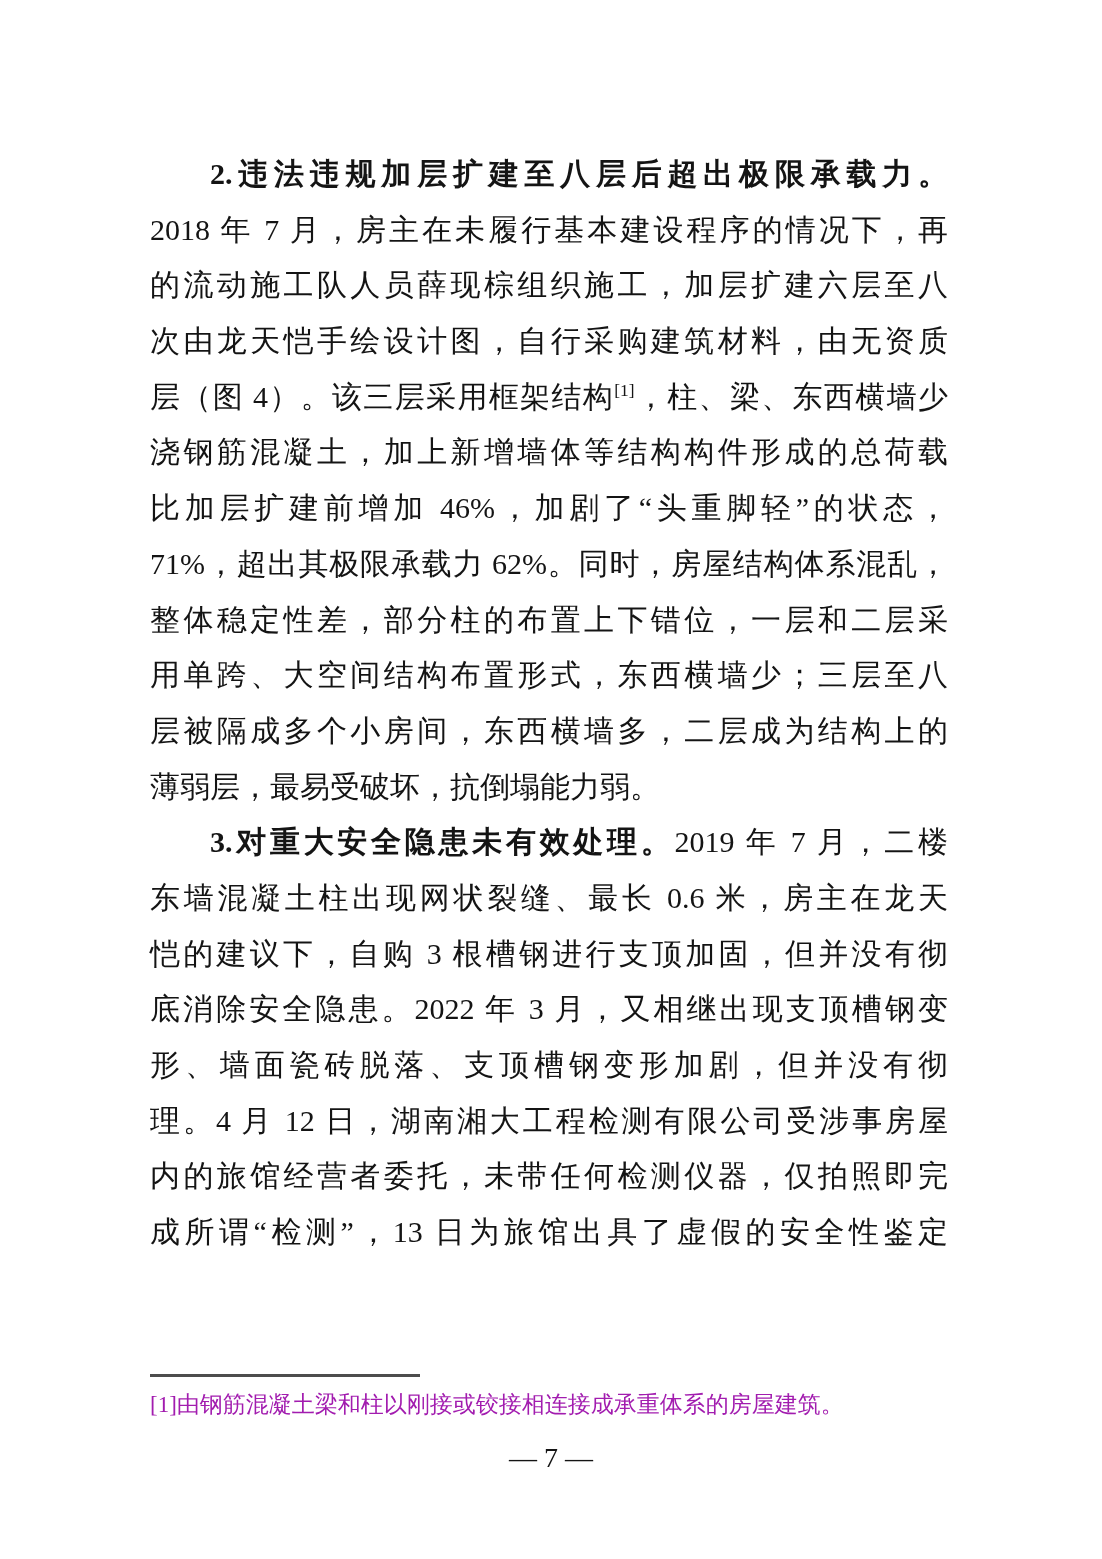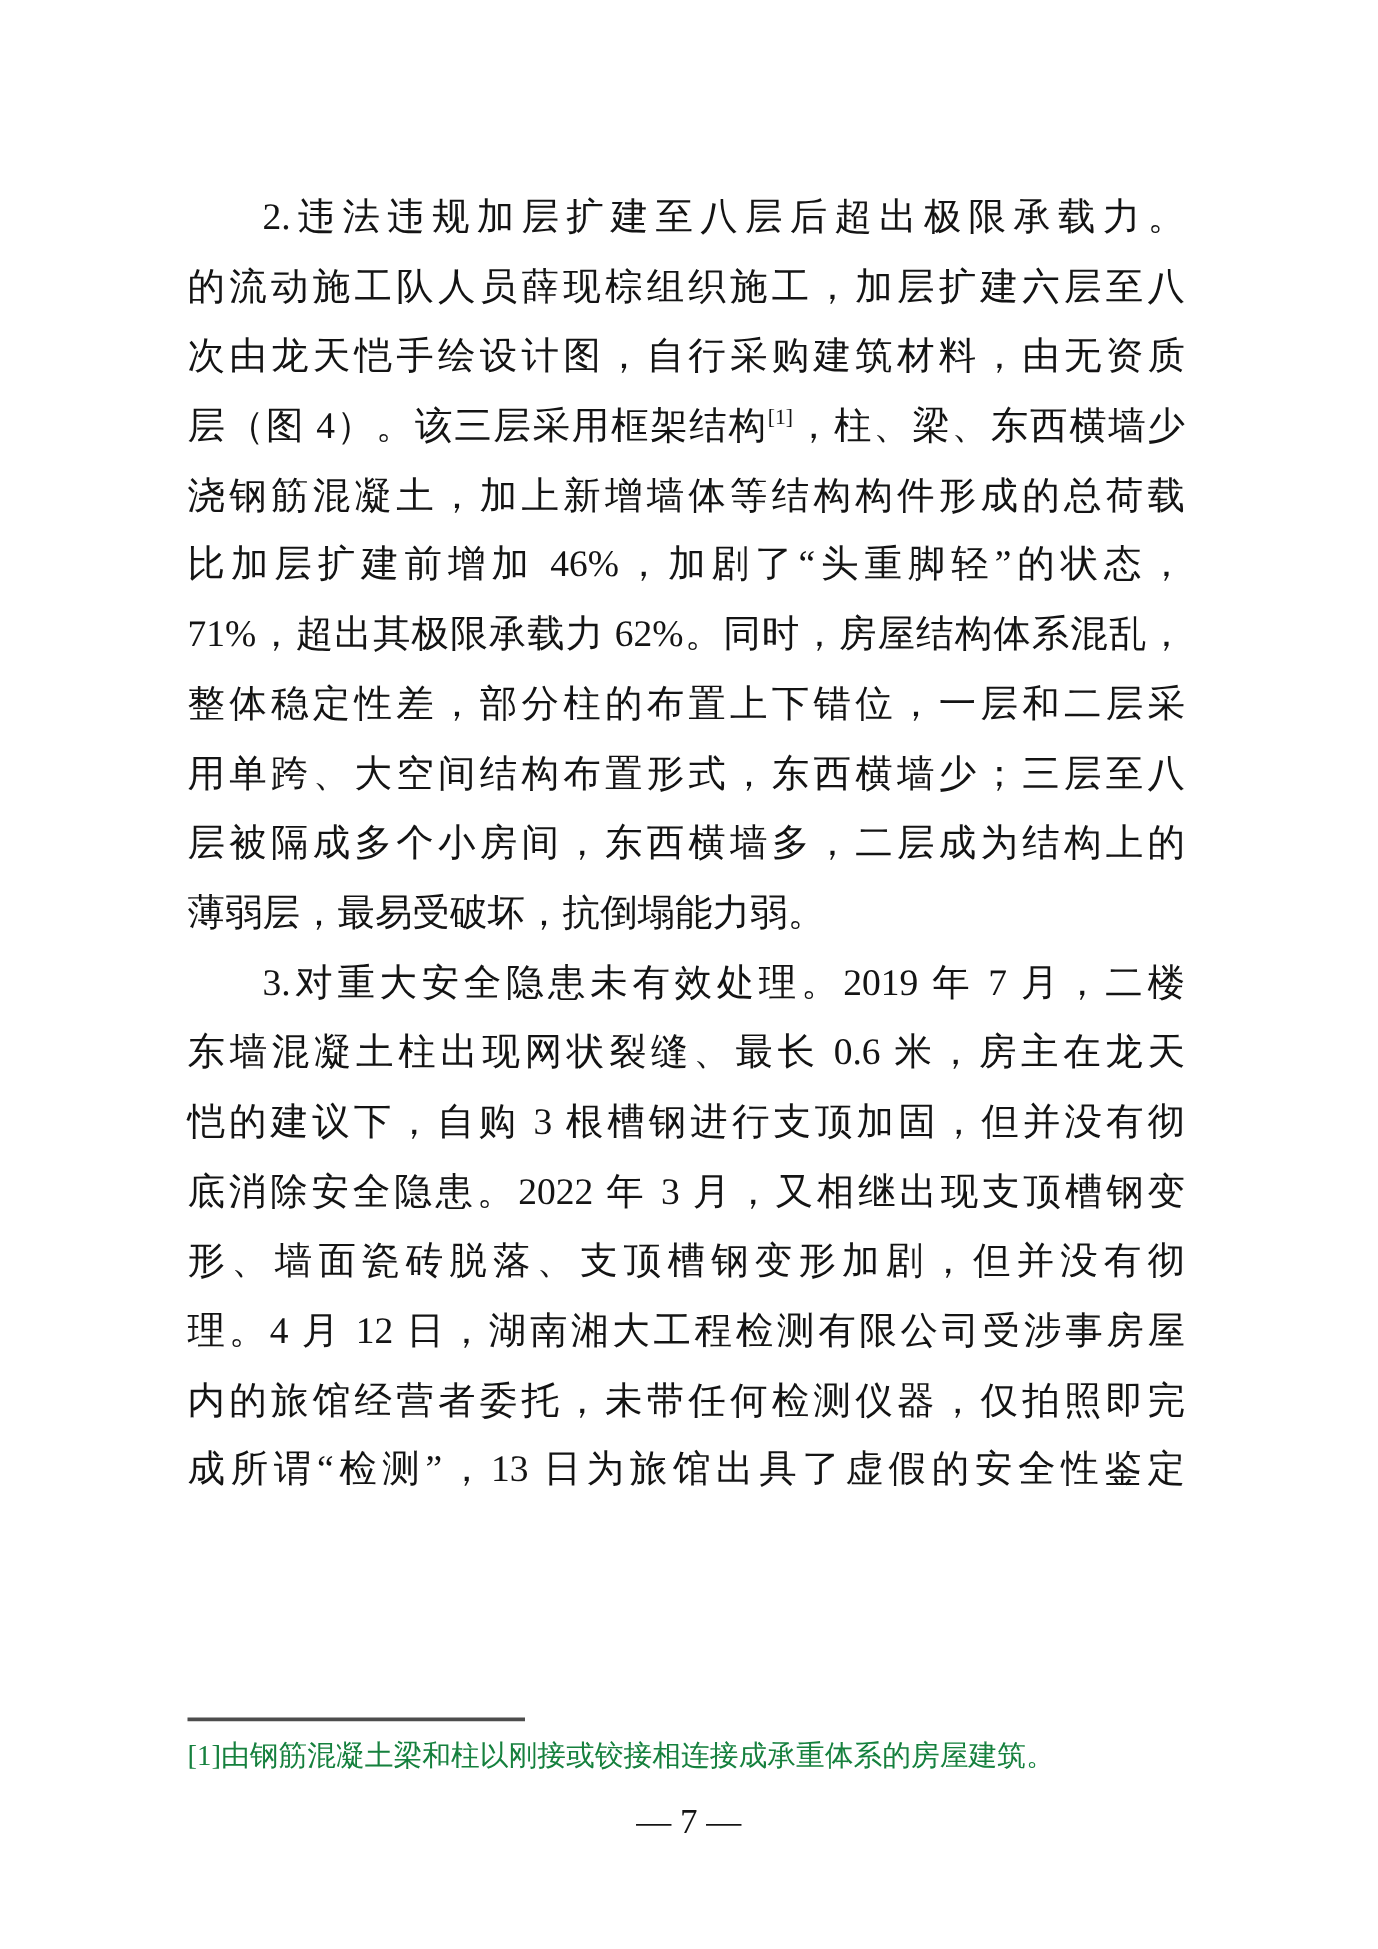--- a/index.html
+++ b/index.html
@@ -32,21 +32,21 @@
     white-space: nowrap;
   }
   .line.end {
     text-align: right;
     text-align-last: left;
   }
   .line.indent {
     text-indent: 2em;
   }
   .lead {
-    font-weight: normal;
+    font-weight: bold;
     margin-top: 12px;
   }
   .fnref {
     font-size: 0.58em;
     line-height: 0;
     vertical-align: super;
   }
   .fn-rule {
     position: absolute;
     left: 150px;
@@ -55,40 +55,41 @@
     height: 3px;
     background: #4d4d4d;
   }
   .footnote {
     position: absolute;
     left: 150px;
     top: 1388px;
     width: 830px;
     font-size: 23px;
     line-height: 34px;
-    color: #15803d;
+    color: #a21caf;
     text-align: left;
   }
   .pagenum {
     position: absolute;
     left: 0;
     top: 1438px;
     width: 100%;
     text-align: center;
     font-size: 28px;
     line-height: 40px;
     color: #141414;
   }
 </style>
 </head>
 <body>
 
 <div class="page">
   <main class="textblock">
     <div class="line indent"><b class="lead">2.违法违规加层扩建至八层后超出极限承载力。</b></div>
+    <div class="line">2018 年 7 月，房主在未履行基本建设程序的情况下，再</div>
     <div class="line">的流动施工队人员薛现棕组织施工，加层扩建六层至八</div>
     <div class="line">次由龙天恺手绘设计图，自行采购建筑材料，由无资质</div>
     <div class="line"><span>层（图 4）。该三层采用框架结构</span><sup class="fnref">[1]</sup><span>，柱、梁、东西横墙少</span></div>
     <div class="line">浇钢筋混凝土，加上新增墙体等结构构件形成的总荷载</div>
     <div class="line">比加层扩建前增加 46%，加剧了“头重脚轻”的状态，</div>
     <div class="line">71%，超出其极限承载力 62%。同时，房屋结构体系混乱，</div>
     <div class="line">整体稳定性差，部分柱的布置上下错位，一层和二层采</div>
     <div class="line">用单跨、大空间结构布置形式，东西横墙少；三层至八</div>
     <div class="line">层被隔成多个小房间，东西横墙多，二层成为结构上的</div>
     <div class="line end">薄弱层，最易受破坏，抗倒塌能力弱。</div>

